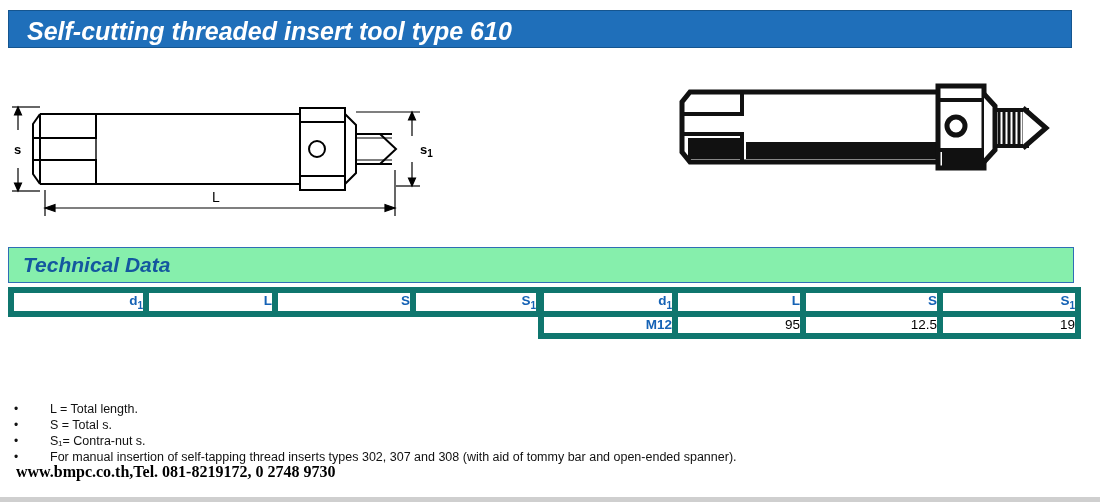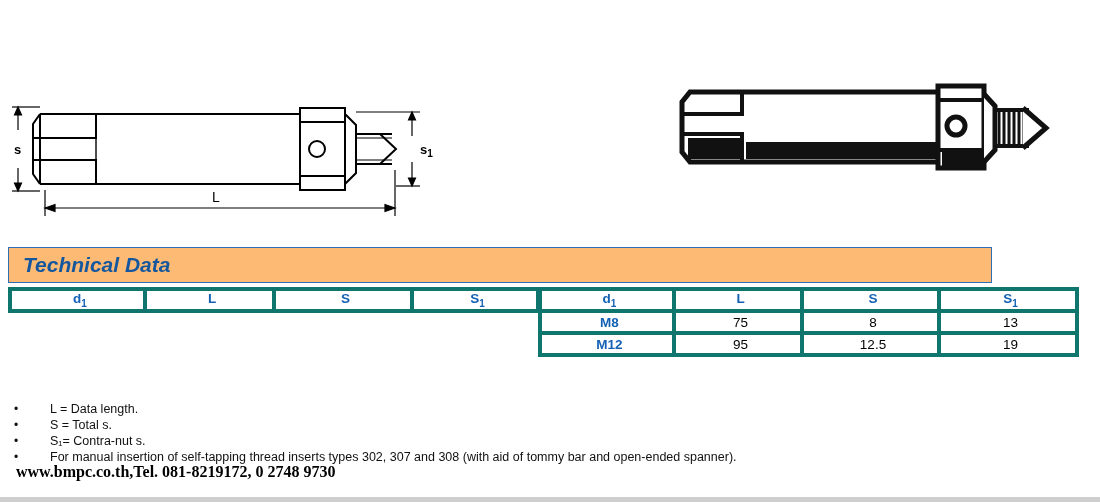--- a/index.html
+++ b/index.html
@@ -61,23 +61,23 @@
     position: absolute;
     left: 650px;
     top: 30px;
   }
 
   
   .tech-header {
     position: absolute;
     left: 8px;
     top: 247px;
-    width: 984px;
+    width: 1066px;
     height: 36px;
-    background: #fdba74;
+    background: #86efac;
     border: 1px solid #2f6db5;
     box-sizing: border-box;
   }
   .tech-header .tech-text {
     position: absolute;
     left: 14px;
     top: 5px;
     font-size: 21px;
     font-weight: bold;
     font-style: italic;
@@ -95,24 +95,24 @@
     left: 8px;
     top: 287px;
     width: 528px;
   }
   table.data-table.right-table {
     left: 538px;
     top: 287px;
     width: 537px;
   }
   table.data-table td, table.data-table th {
-    border: 4px solid #0f766e;
+    border: 6px solid #0f766e;
     height: 22px;
     padding: 0 0 0 5px;
-    text-align: center;
+    text-align: right;
     vertical-align: middle;
     font-weight: normal;
     color: #000000;
     box-sizing: border-box;
   }
   table.data-table th {
     font-weight: bold;
     color: #1562b5;
   }
   table.data-table td.dcol {
@@ -182,20 +182,23 @@
     width: 1100px;
     height: 5px;
     background: #cfcfcf;
   }
 </style>
 </head>
 <body>
 
 <div class="page">
 
+  <div class="title-bar">
+    <div class="title-text">Self-cutting threaded insert tool type 610</div>
+  </div>
 
   <div class="drawing-area">
 
     <svg class="svg-line-drawing" width="450" height="185" viewBox="0 0 450 185">
       <g fill="none" stroke="#000000" stroke-width="2">
 
         <path d="M40,64 L40,134 L40,134"></path>
         <path d="M40,64 L300,64"></path>
         <path d="M40,134 L300,134"></path>
 
@@ -333,38 +336,32 @@
     <thead>
       <tr>
         <th><span>d</span><span class="sub">1</span></th>
         <th><span>L</span><span class="sub"></span></th>
         <th><span>S</span><span class="sub"></span></th>
         <th><span>S</span><span class="sub">1</span></th>
       </tr>
     </thead>
     <tbody>
       <tr>
-        <td class="dcol">M8</td>
-        <td>75</td>
-        <td>8</td>
-        <td>13</td>
-      </tr>
-      <tr>
         <td class="dcol">M12</td>
         <td>95</td>
         <td>12.5</td>
         <td>19</td>
       </tr>
     </tbody>
   </table>
 
   <div class="notes">
     <div class="note-row">
       <span class="note-bullet">•</span>
-      <span class="note-text">L = Data length.</span>
+      <span class="note-text">L = Total length.</span>
     </div>
     <div class="note-row">
       <span class="note-bullet">•</span>
       <span class="note-text">S = Total s.</span>
     </div>
     <div class="note-row">
       <span class="note-bullet">•</span>
       <span class="note-text">S₁= Contra-nut s.</span>
     </div>
     <div class="note-row">

